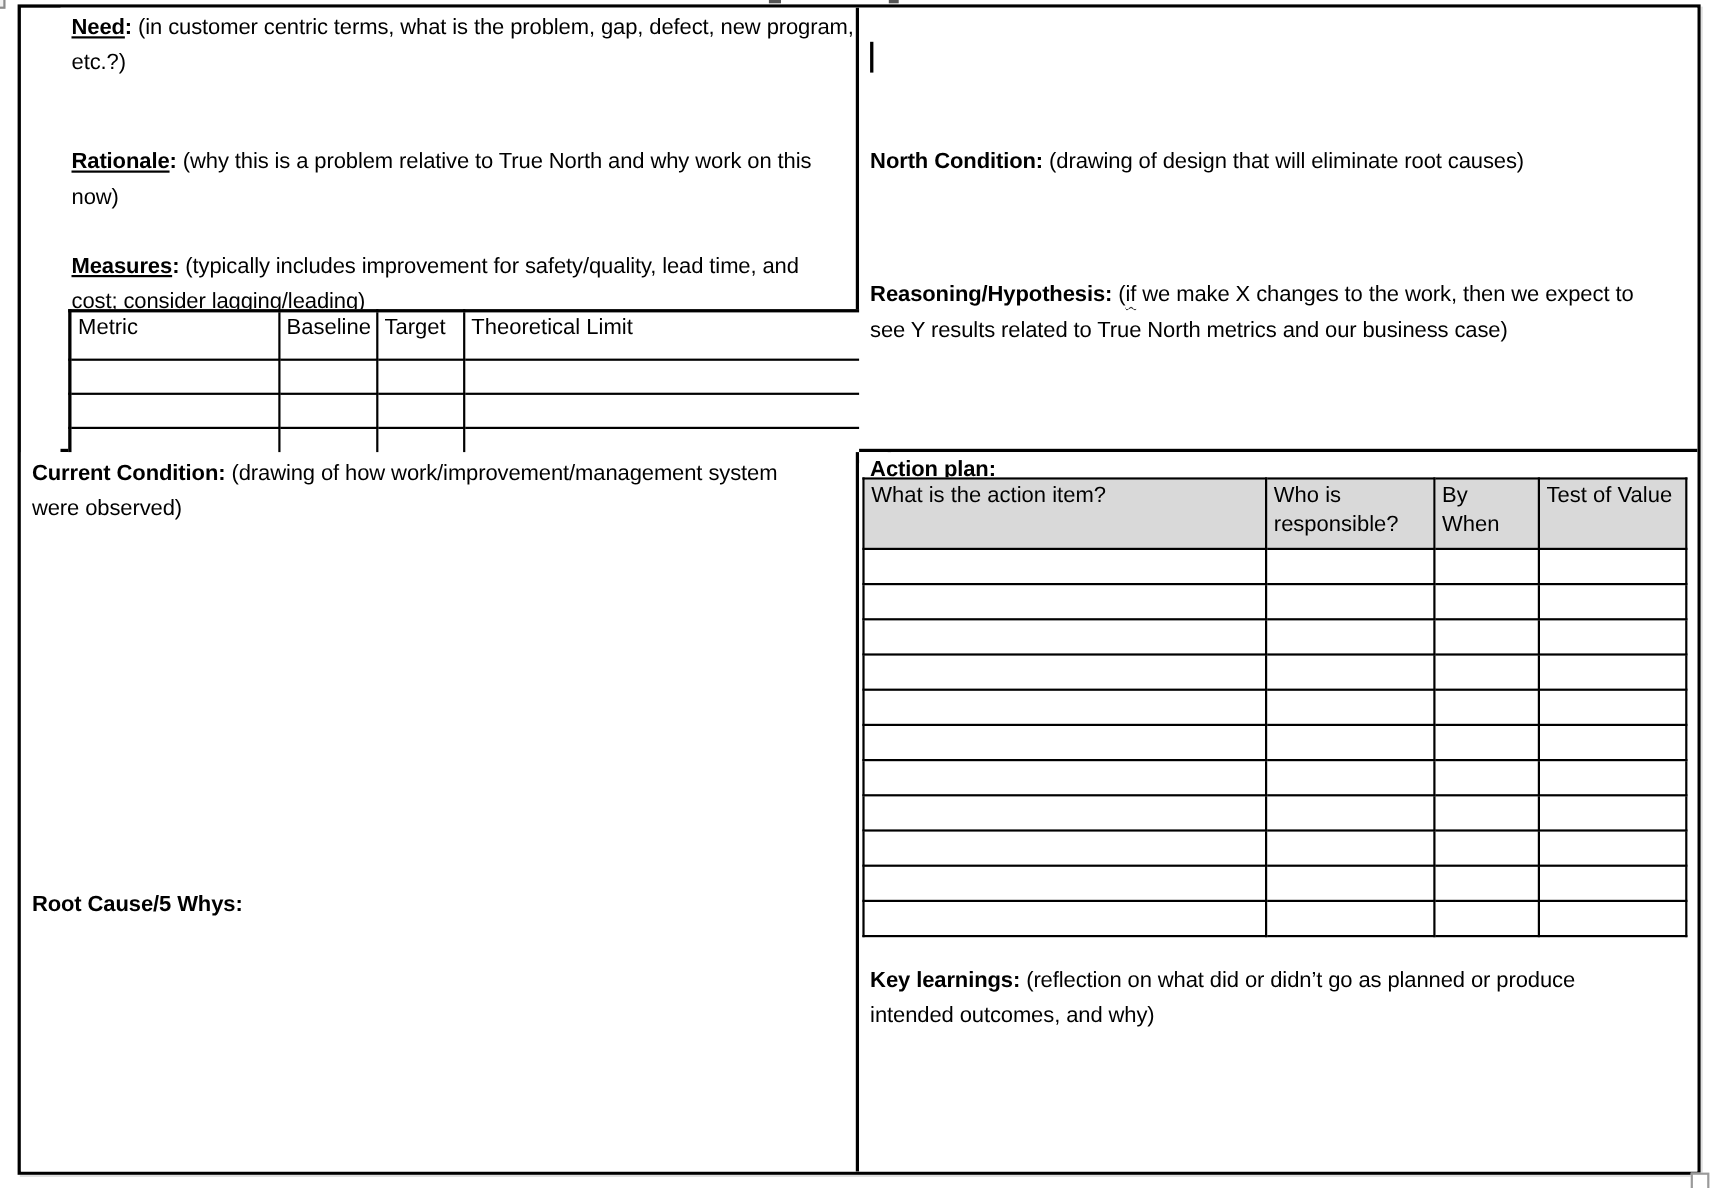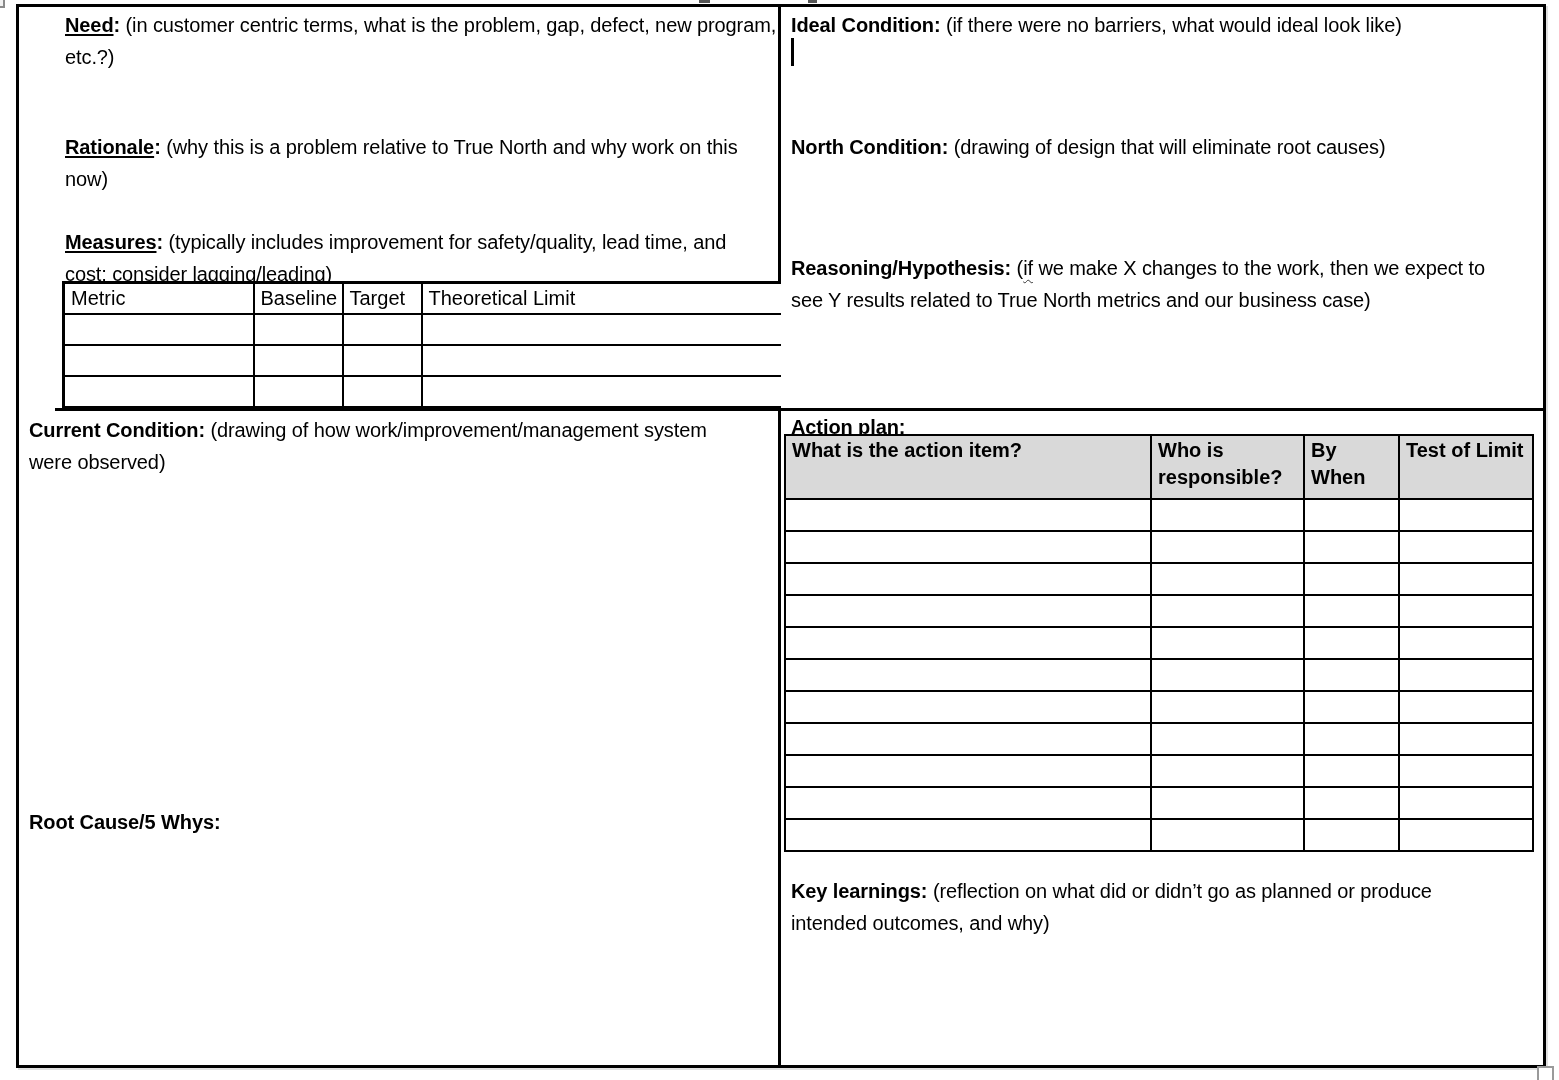--- a/index.html
+++ b/index.html
@@ -35,26 +35,26 @@
 
   
   #caret { position:absolute; left:10px; top:31px; width:2.5px; height:28px; background:#000; }
 
   
   table { border-collapse:collapse; position:absolute; table-layout:fixed; background:#fff; }
   td,th { border:2px solid #000; font-size:20px; padding:1px 6px; vertical-align:top;
           text-align:left; overflow:hidden; }
 
   #measures-table { left:7px; top:274px; width:745px; border:3px solid #000; }
-  #measures-table th { font-weight:400; height:31px; line-height:27px; }
+  #measures-table th { font-weight:400; height:44px; line-height:27px; }
   #measures-table td { height:31px; }
   .mcol1{width:190px;} .mcol2{width:89px;} .mcol3{width:79px;} .mcol4{width:387px;}
 
   #action-table { left:3px; top:23px; width:748px; border:2px solid #000; }
-  #action-table th { font-weight:700; background:#d9d9d9; height:64px; line-height:27px; vertical-align:top; }
+  #action-table th { font-weight:400; background:#d9d9d9; height:64px; line-height:27px; vertical-align:top; }
   #action-table td { height:32px; }
   .acol1{width:366px;} .acol2{width:153px;} .acol3{width:95px;} .acol4{width:134px;}
 
   
   .handle { position:absolute; background:#fff; border:2px solid #8a8a8a; }
   #move-handle   { left:-11px; top:-8px; width:16px; height:16px; background:#f2f2f2; }
   #resize-handle { left:1537px; top:1066px; width:17px; height:17px; border-color:#9a9a9a; }
   .top-mark { position:absolute; top:0; height:3px; background:#555; }
   #top-mark-1 { left:699px; width:11px; }
   #top-mark-2 { left:808px; width:9px; }
@@ -111,23 +111,20 @@
               <td></td>
               <td></td>
               <td></td>
               <td></td>
             </tr>
       </tbody>
         </table>
     </div>
 
     <div class="cell cell-tr">
-      <div class="p p-ideal">
-        <span class="lbl">Ideal Condition:</span><span> (if there were no barriers, what would ideal look like)</span>
-      </div>
       <div id="caret"></div>
       <div class="p p-target">
         <span class="lbl">North Condition:</span><span>  (drawing of design that will eliminate root causes)</span>
       </div>
       <div class="p p-reasoning">
         <span class="lbl">Reasoning/Hypothesis:</span><span>  (</span><span class="flag">if</span><span> we make X changes to the work, then we expect to see Y results related to True North metrics and our business case)</span>
       </div>
     </div>
 
     <div class="cell cell-bl">
@@ -149,21 +146,21 @@
             <col class="acol1">
             <col class="acol2">
             <col class="acol3">
             <col class="acol4">
           </colgroup>
         <tbody>
             <tr>
           <th>What is the action item?</th>
           <th>Who is responsible?</th>
           <th>By When</th>
-          <th>Test of Limit</th>
+          <th>Test of Value</th>
         </tr>
         <tr>
               <td></td>
               <td></td>
               <td></td>
               <td></td>
             </tr>
         <tr>
               <td></td>
               <td></td>

